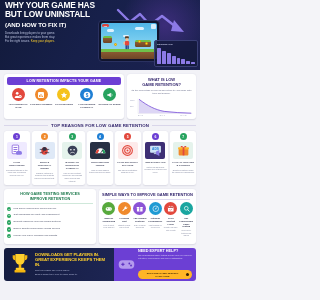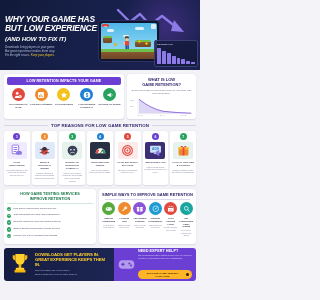--- a/index.html
+++ b/index.html
@@ -14,21 +14,21 @@
 
   
   .hero {
     position:relative; height:70px; width:100%;
     background:linear-gradient(120deg,#121a3a 0%,#17204a 45%,#1b2150 100%);
     overflow:hidden;
   }
   .hero-glow { position:absolute; width:90px; height:90px; border-radius:50%;
     background:radial-gradient(circle,#3c2d7a 0%,rgba(24,30,70,0) 70%);
     right:-10px; top:-20px; }
-  .hero-txt { position:absolute; left:5px; top:15px; width:100px; z-index:4;font-style:italic; }
+  .hero-txt { position:absolute; left:5px; top:1px; width:100px; z-index:4; }
   .h1 { font-size:8.4px; font-weight:bold; color:#ffffff; line-height:9.4px;
         letter-spacing:-0.2px; }
   .h1.y { color:#ffd02e; }
   .h1 .w { color:#ffffff; }
   .h2 { font-size:6.2px; font-weight:bold; color:#ffffff; margin-top:1px; letter-spacing:-0.1px;}
   .hero-sub { margin-top:3px; font-size:2.9px; line-height:4.1px; color:#b9c0dd; }
   .hero-sub .hl { color:#ffd02e; }
 
   
   .tablet { position:absolute; left:98px; top:20px; width:62px; height:42px;
@@ -137,21 +137,21 @@
 </head>
 <body>
 
 <div class="page">
 
   <div class="hero">
     <div class="hero-glow"></div>
 
     <div class="hero-txt">
       <div class="h1">WHY YOUR GAME HAS</div>
-      <div class="h1"><span class="w">BUT </span><span class="o">LOW EXPERIENCE</span></div>
+      <div class="h1"><span class="w">BUT </span><span class="o">LOW UNINSTALL</span></div>
       <div class="h2">(AND HOW TO FIX IT)</div>
       <div class="hero-sub">
         <div>Downloads bring players to your game.</div>
         <div>But great experience makes them stay.</div>
         <div><span>Fix the right issues. </span><span class="hl">Keep your players.</span></div>
       </div>
     </div>
 
     <svg class="arrow" width="78" height="30" viewBox="0 0 78 30">
       <polyline points="2,4 14,16 24,8 34,19 46,10 60,21" fill="none" stroke="#8c7ae6" stroke-width="2.4" stroke-linecap="round" stroke-linejoin="round"></polyline>

